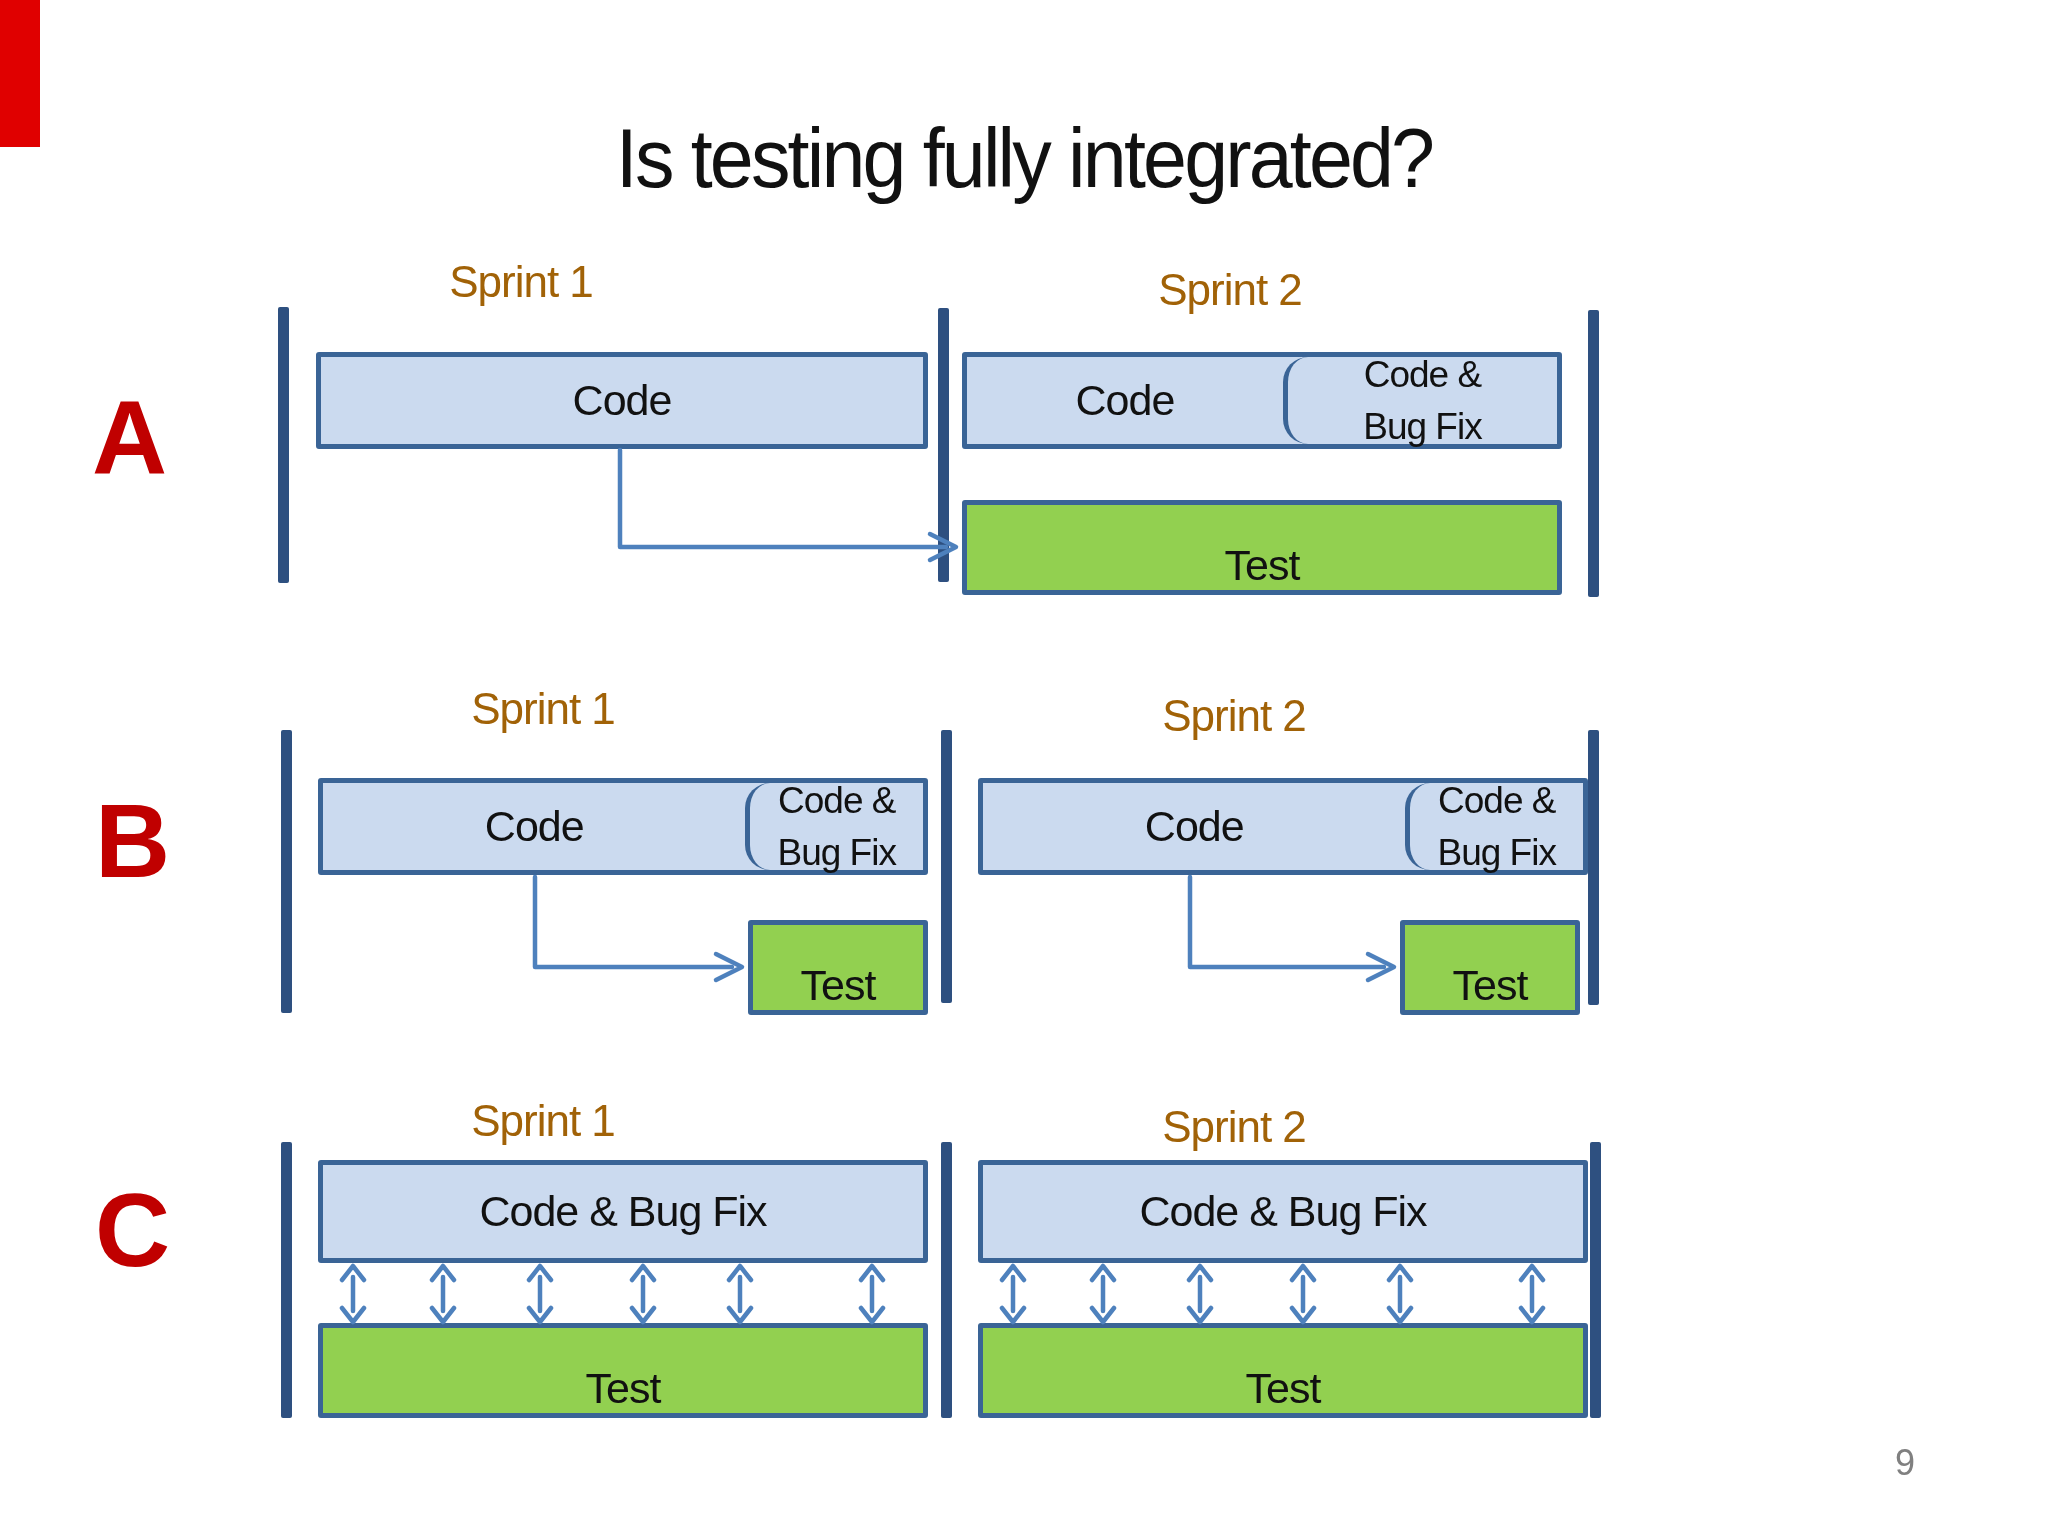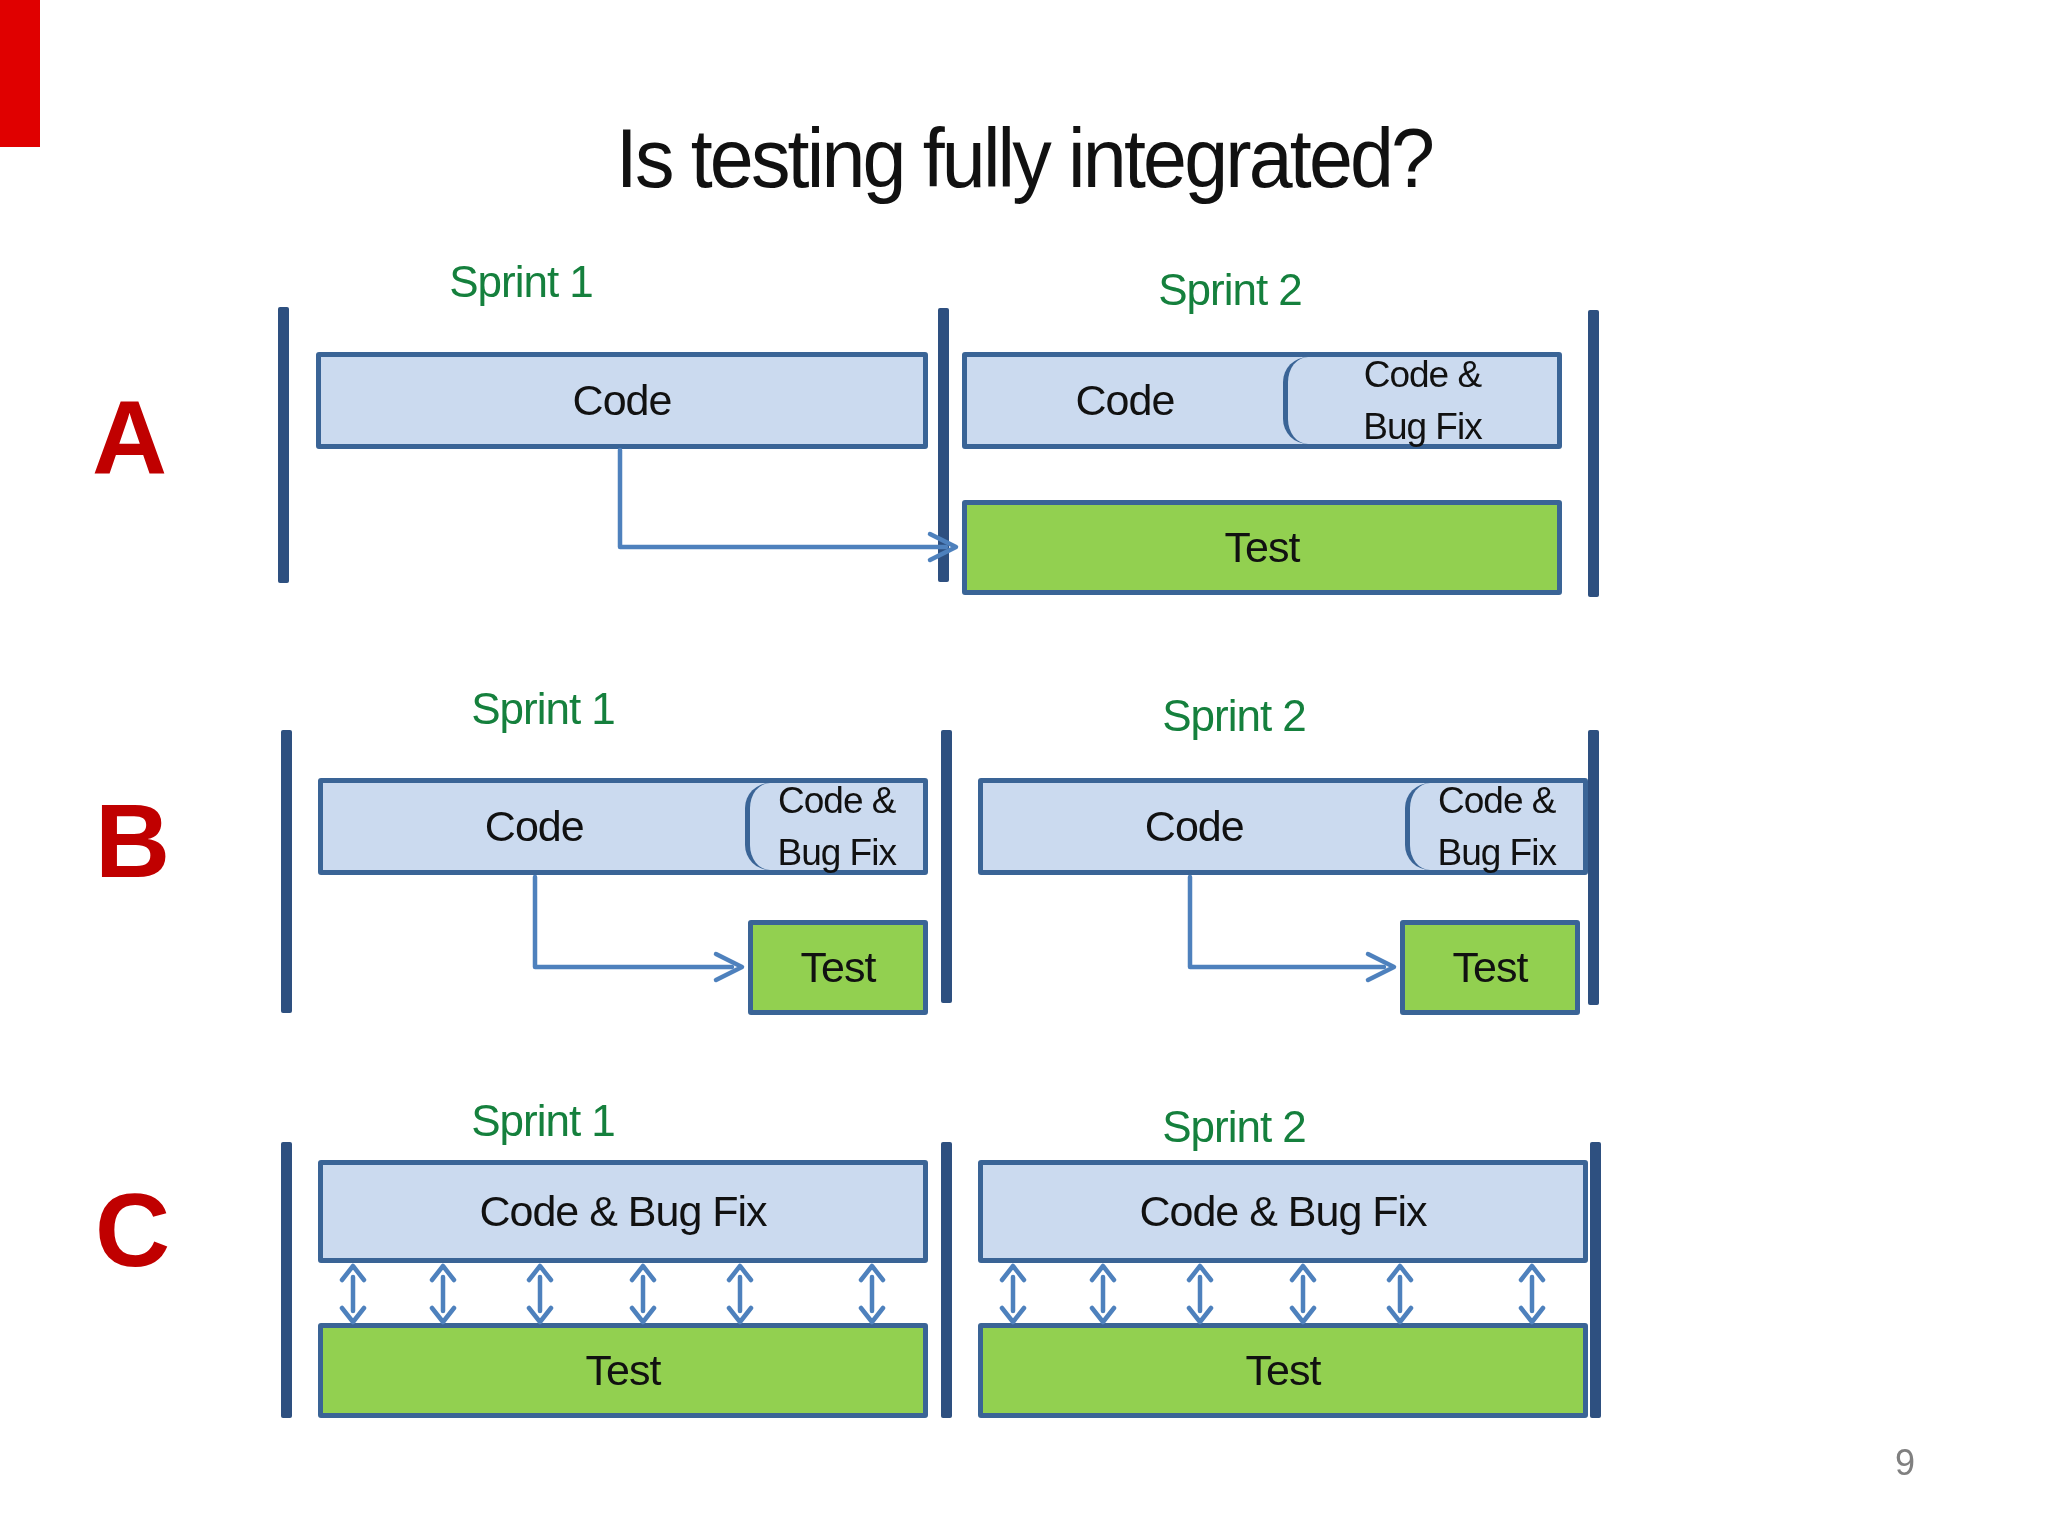--- a/index.html
+++ b/index.html
@@ -15,34 +15,34 @@
     font-size: 84px; letter-spacing: -3px; line-height: 1.1;
     transform: scaleX(.94); transform-origin: 50% 50%;
     color: var(--title-black, #111);
   }
   .row-letter {
     font-size: 104px; font-weight: bold; line-height: 1;
     color: var(--row-letter-red, #C00000);
   }
   .sprint-label {
     width: 320px; text-align: center; font-size: 44px; letter-spacing: -1px;
-    color: #15803d; line-height: 1.1;
+    color: #a16207; line-height: 1.1;
   }
   .bracket {
     width: 11px; background: var(--bracket, #2E5080); border-radius: 2px;
   }
   .box {
     box-sizing: border-box;
     background: var(--box-fill, #CBDAEF);
     border: 5px solid var(--box-border, #3A6496);
     border-radius: 3px;
     display: flex; align-items: center; justify-content: center;
     font-size: 43px; letter-spacing: -1px; color: #111;
   }
-  .box.green { background: var(--test-green, #92D050); }
+  .box.green { background: var(--test-green, #92D050); align-items: flex-end; }
   .box.split { padding: 0; align-items: stretch; }
   .box.split .cell {
     display: flex; align-items: center; justify-content: center; text-align: center;
   }
   .box.split .cell.right { border-left: 5px solid var(--box-border, #3A6496); border-radius: 25px; }
   .two-line { font-size: 37px; line-height: 1.38; letter-spacing: -1px; }
   .page-number { font-size: 36px; color: var(--page-number-gray, #808080); }
   svg.overlay { position: absolute; left: 0; top: 0; pointer-events: none; }
   svg .arrow { stroke: var(--arrow-blue, #4E81BD); fill: none; stroke-width: 4.5; stroke-linecap: round; stroke-linejoin: round; }
 </style>

